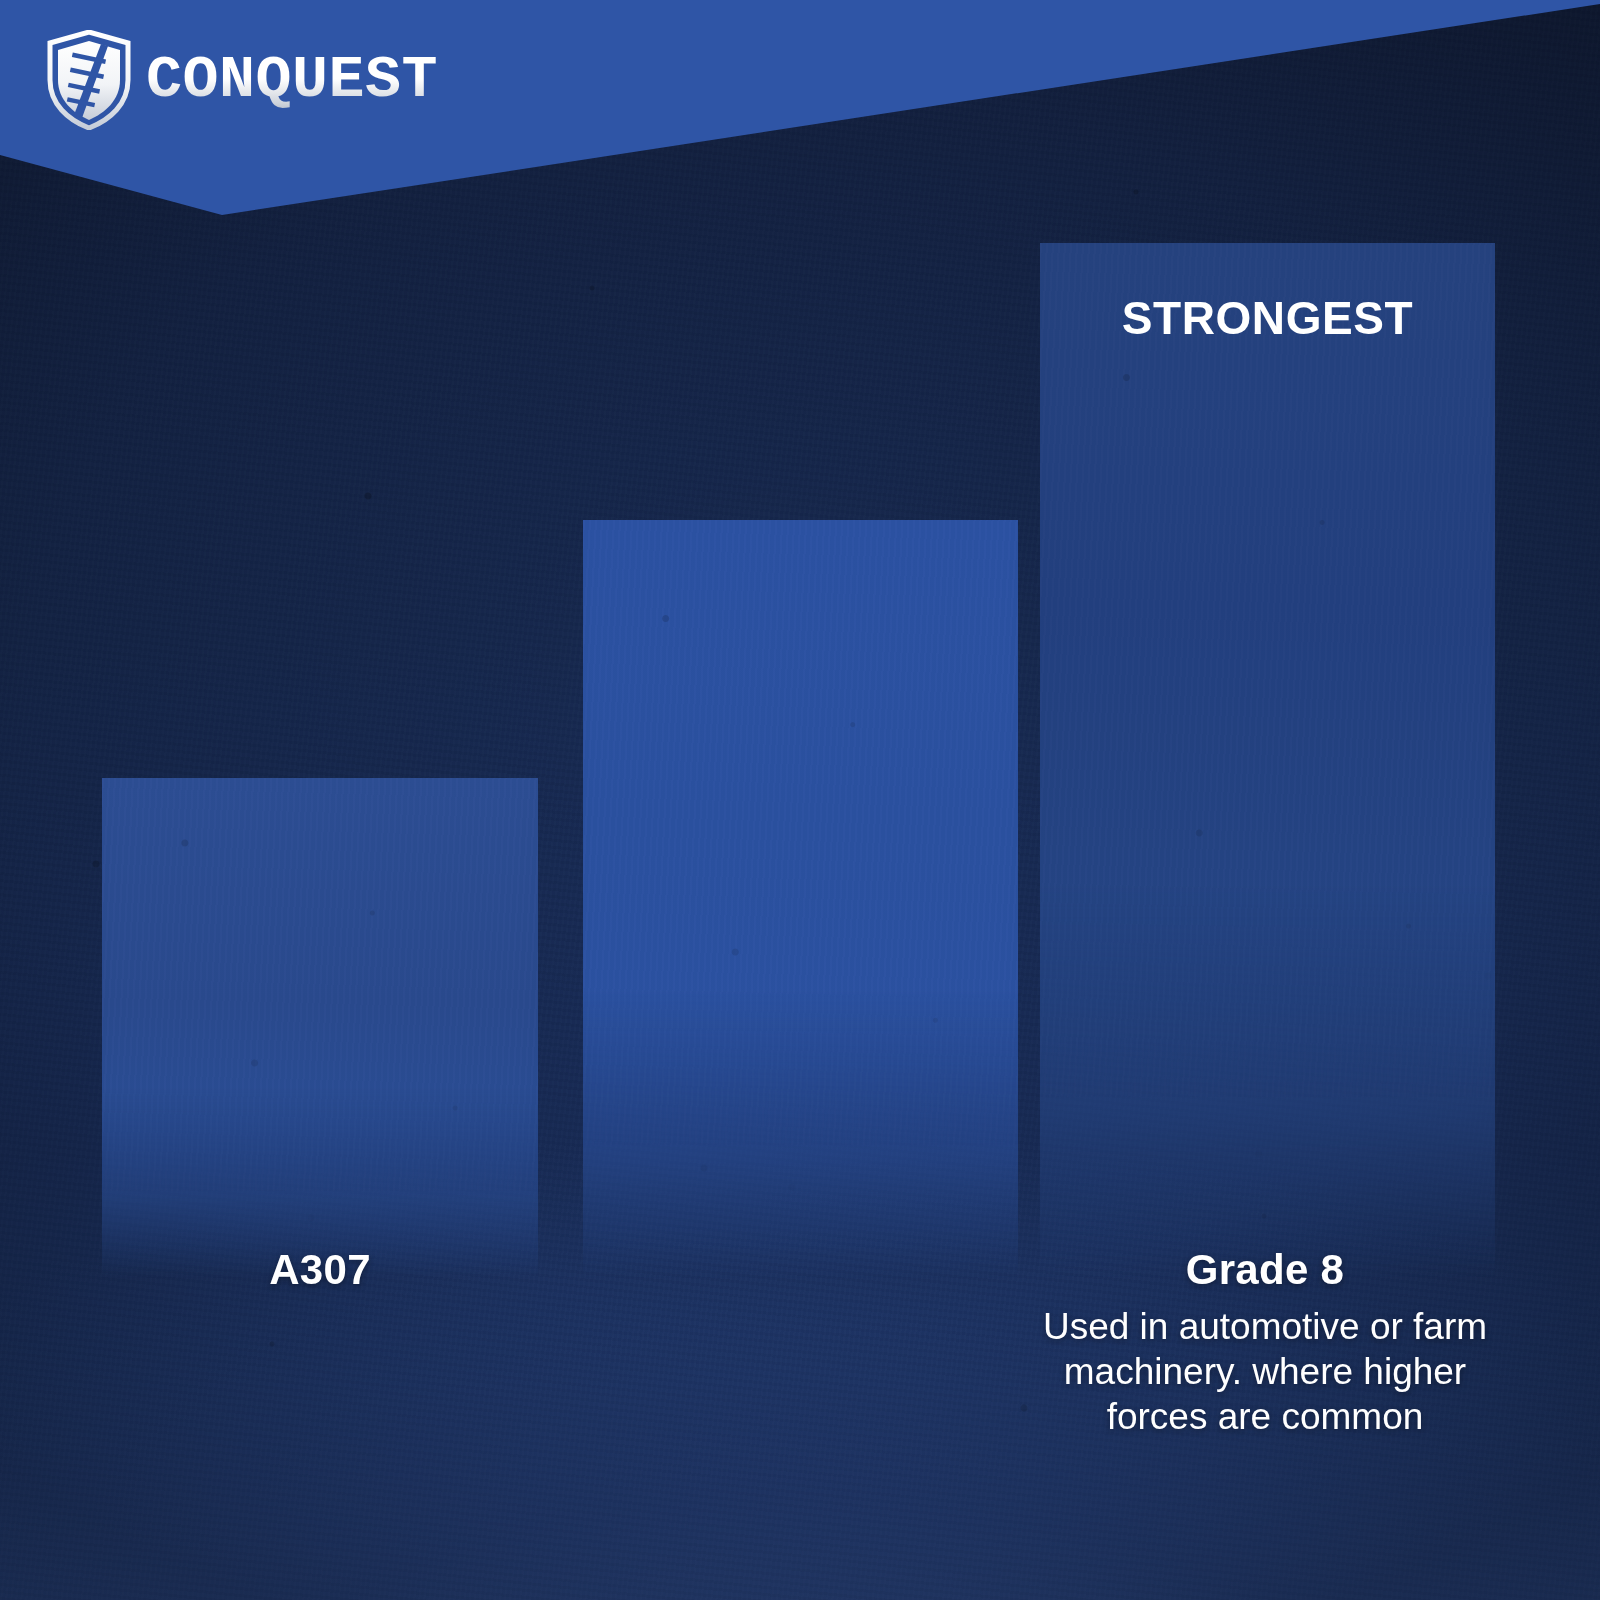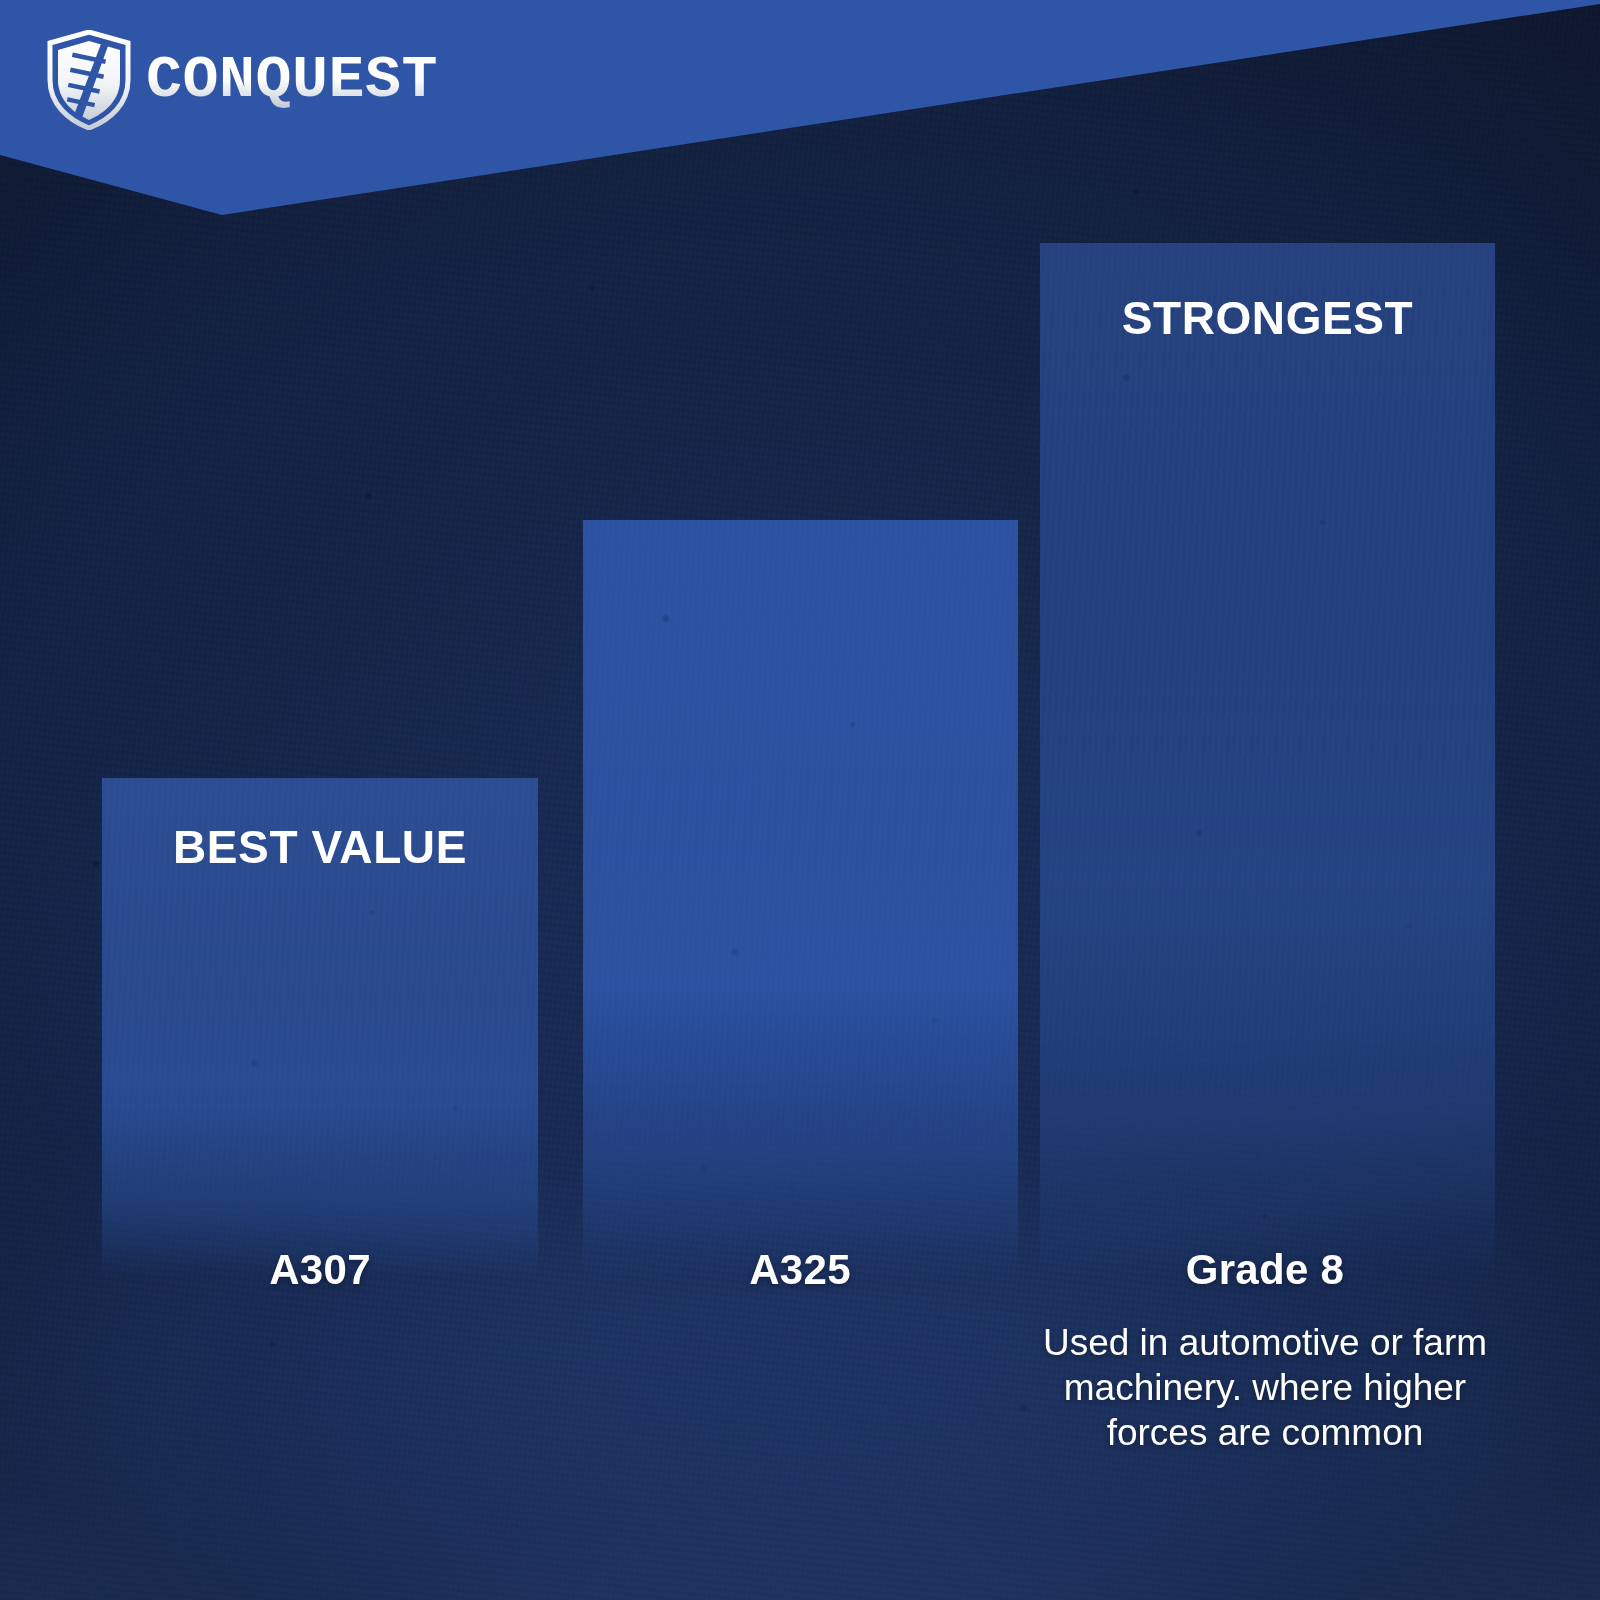--- a/index.html
+++ b/index.html
@@ -97,62 +97,60 @@
     letter-spacing:0.6px;
     z-index:4;
   }
 
   
   .caption {
     position:absolute; z-index:6; text-align:center; color:#ffffff;
   }
   .caption-title {
     font-size:42px; font-weight:bold; letter-spacing:0.3px;
-    margin-bottom:28px; line-height:1.05;
+    margin-bottom:12px; line-height:1.05;
     text-shadow:0 2px 6px rgba(0,0,0,0.35);
   }
   .caption-desc {
     font-size:37px; font-weight:400; line-height:1.22;
     text-shadow:0 2px 6px rgba(0,0,0,0.35);
   }
 </style>
 </head>
 <body>
 
 <div id="bg-base"></div>
 <div id="bg-texture"></div>
 <div id="bg-vignette"></div>
 
 <div id="chart">
 
   <div class="bar" style="left:102px; top:778px; width:436px; height:500px;">
     <div class="bar-fill" style="background:linear-gradient(180deg,#2d4e94 0%,#2a4a8e 45%,#2b4f98 78%,#2e55a2 100%);"></div>
     <div class="bar-texture"></div>
-    <div class="bar-badge" style="top:42px;">BEST VALUE</div>
   </div>
 
   <div class="bar" style="left:583px; top:520px; width:435px; height:758px;">
     <div class="bar-fill" style="background:linear-gradient(180deg,#2c52a3 0%,#2b51a0 40%,#2c52a2 75%,#2e56a6 100%);"></div>
     <div class="bar-texture"></div>
     <div class="bar-badge" style="top:42px;"></div>
   </div>
 
   <div class="bar" style="left:1040px; top:243px; width:455px; height:1035px;">
     <div class="bar-fill" style="background:linear-gradient(180deg,#26437f 0%,#23407f 35%,#264686 70%,#2b4f95 100%);"></div>
     <div class="bar-texture"></div>
     <div class="bar-badge" style="top:48px;">STRONGEST</div>
   </div>
 </div>
 
 <div class="caption" style="left:92px; top:1248px; width:456px;">
   <div class="caption-title">A307</div>
 </div>
 
 <div class="caption" style="left:610px; top:1248px; width:380px;">
-  <div class="caption-title">A325</div>
 </div>
 
 <div class="caption" style="left:1040px; top:1248px; width:450px;">
   <div class="caption-title">Grade 8</div>
   <div class="caption-desc">Used in automotive or farm machinery. where higher forces are common</div>
 </div>
 
 <div id="header-banner"></div>
 
 <div id="logo-block">

